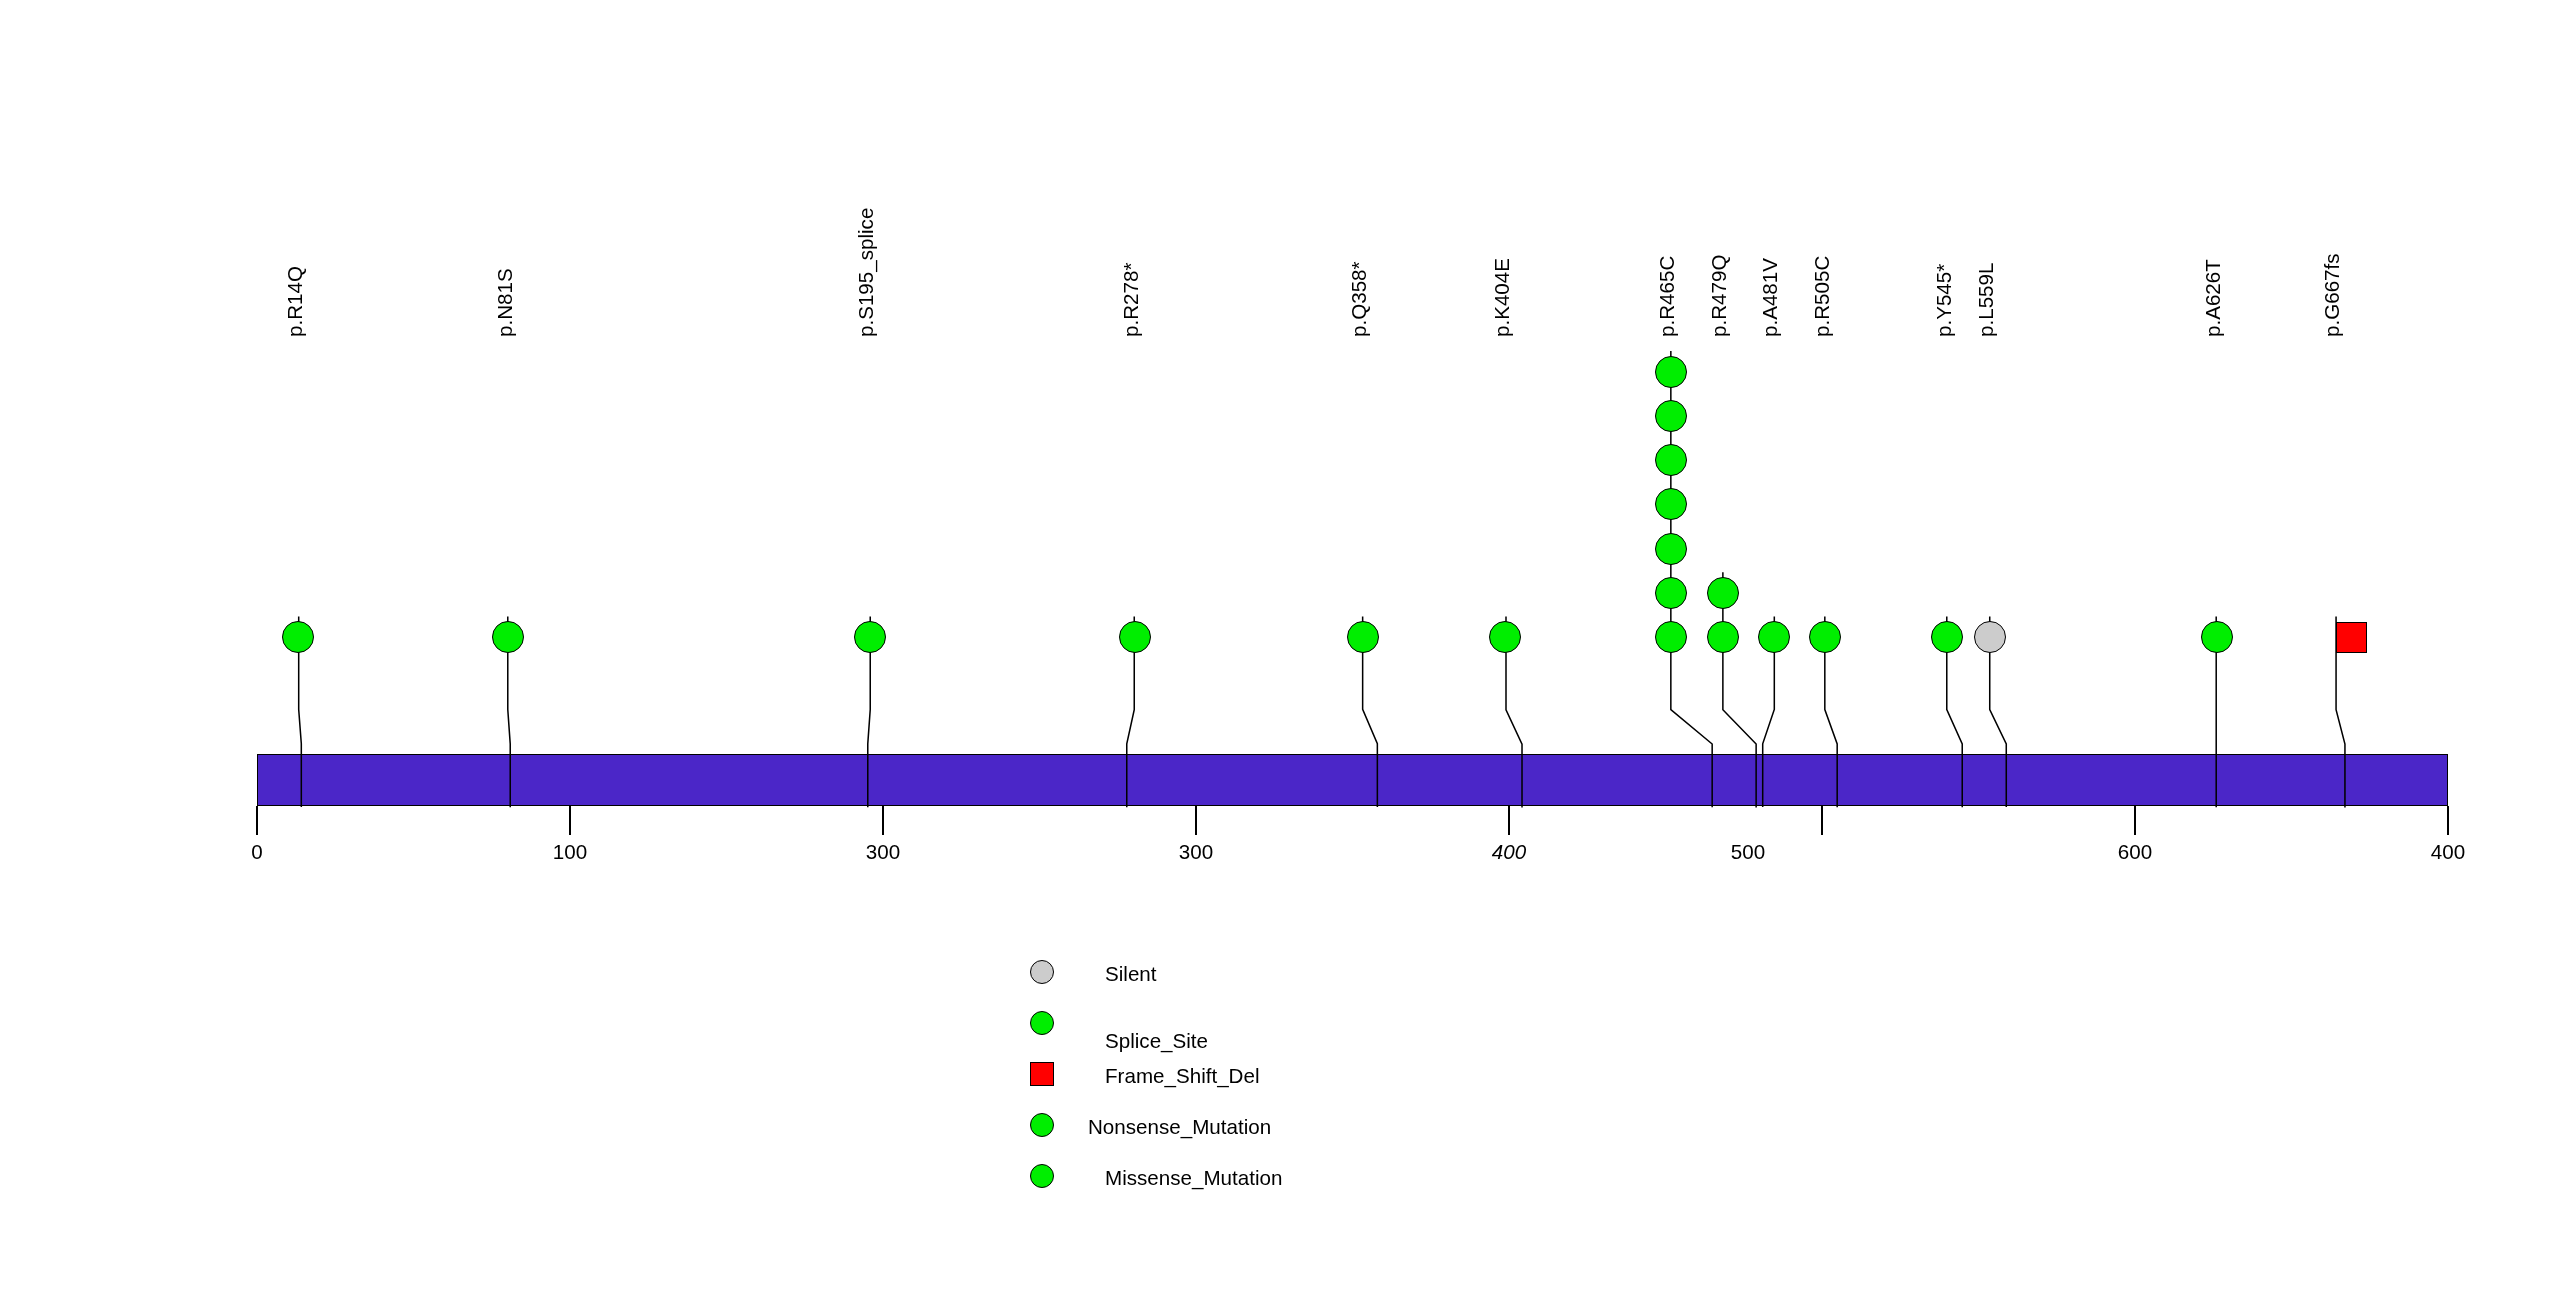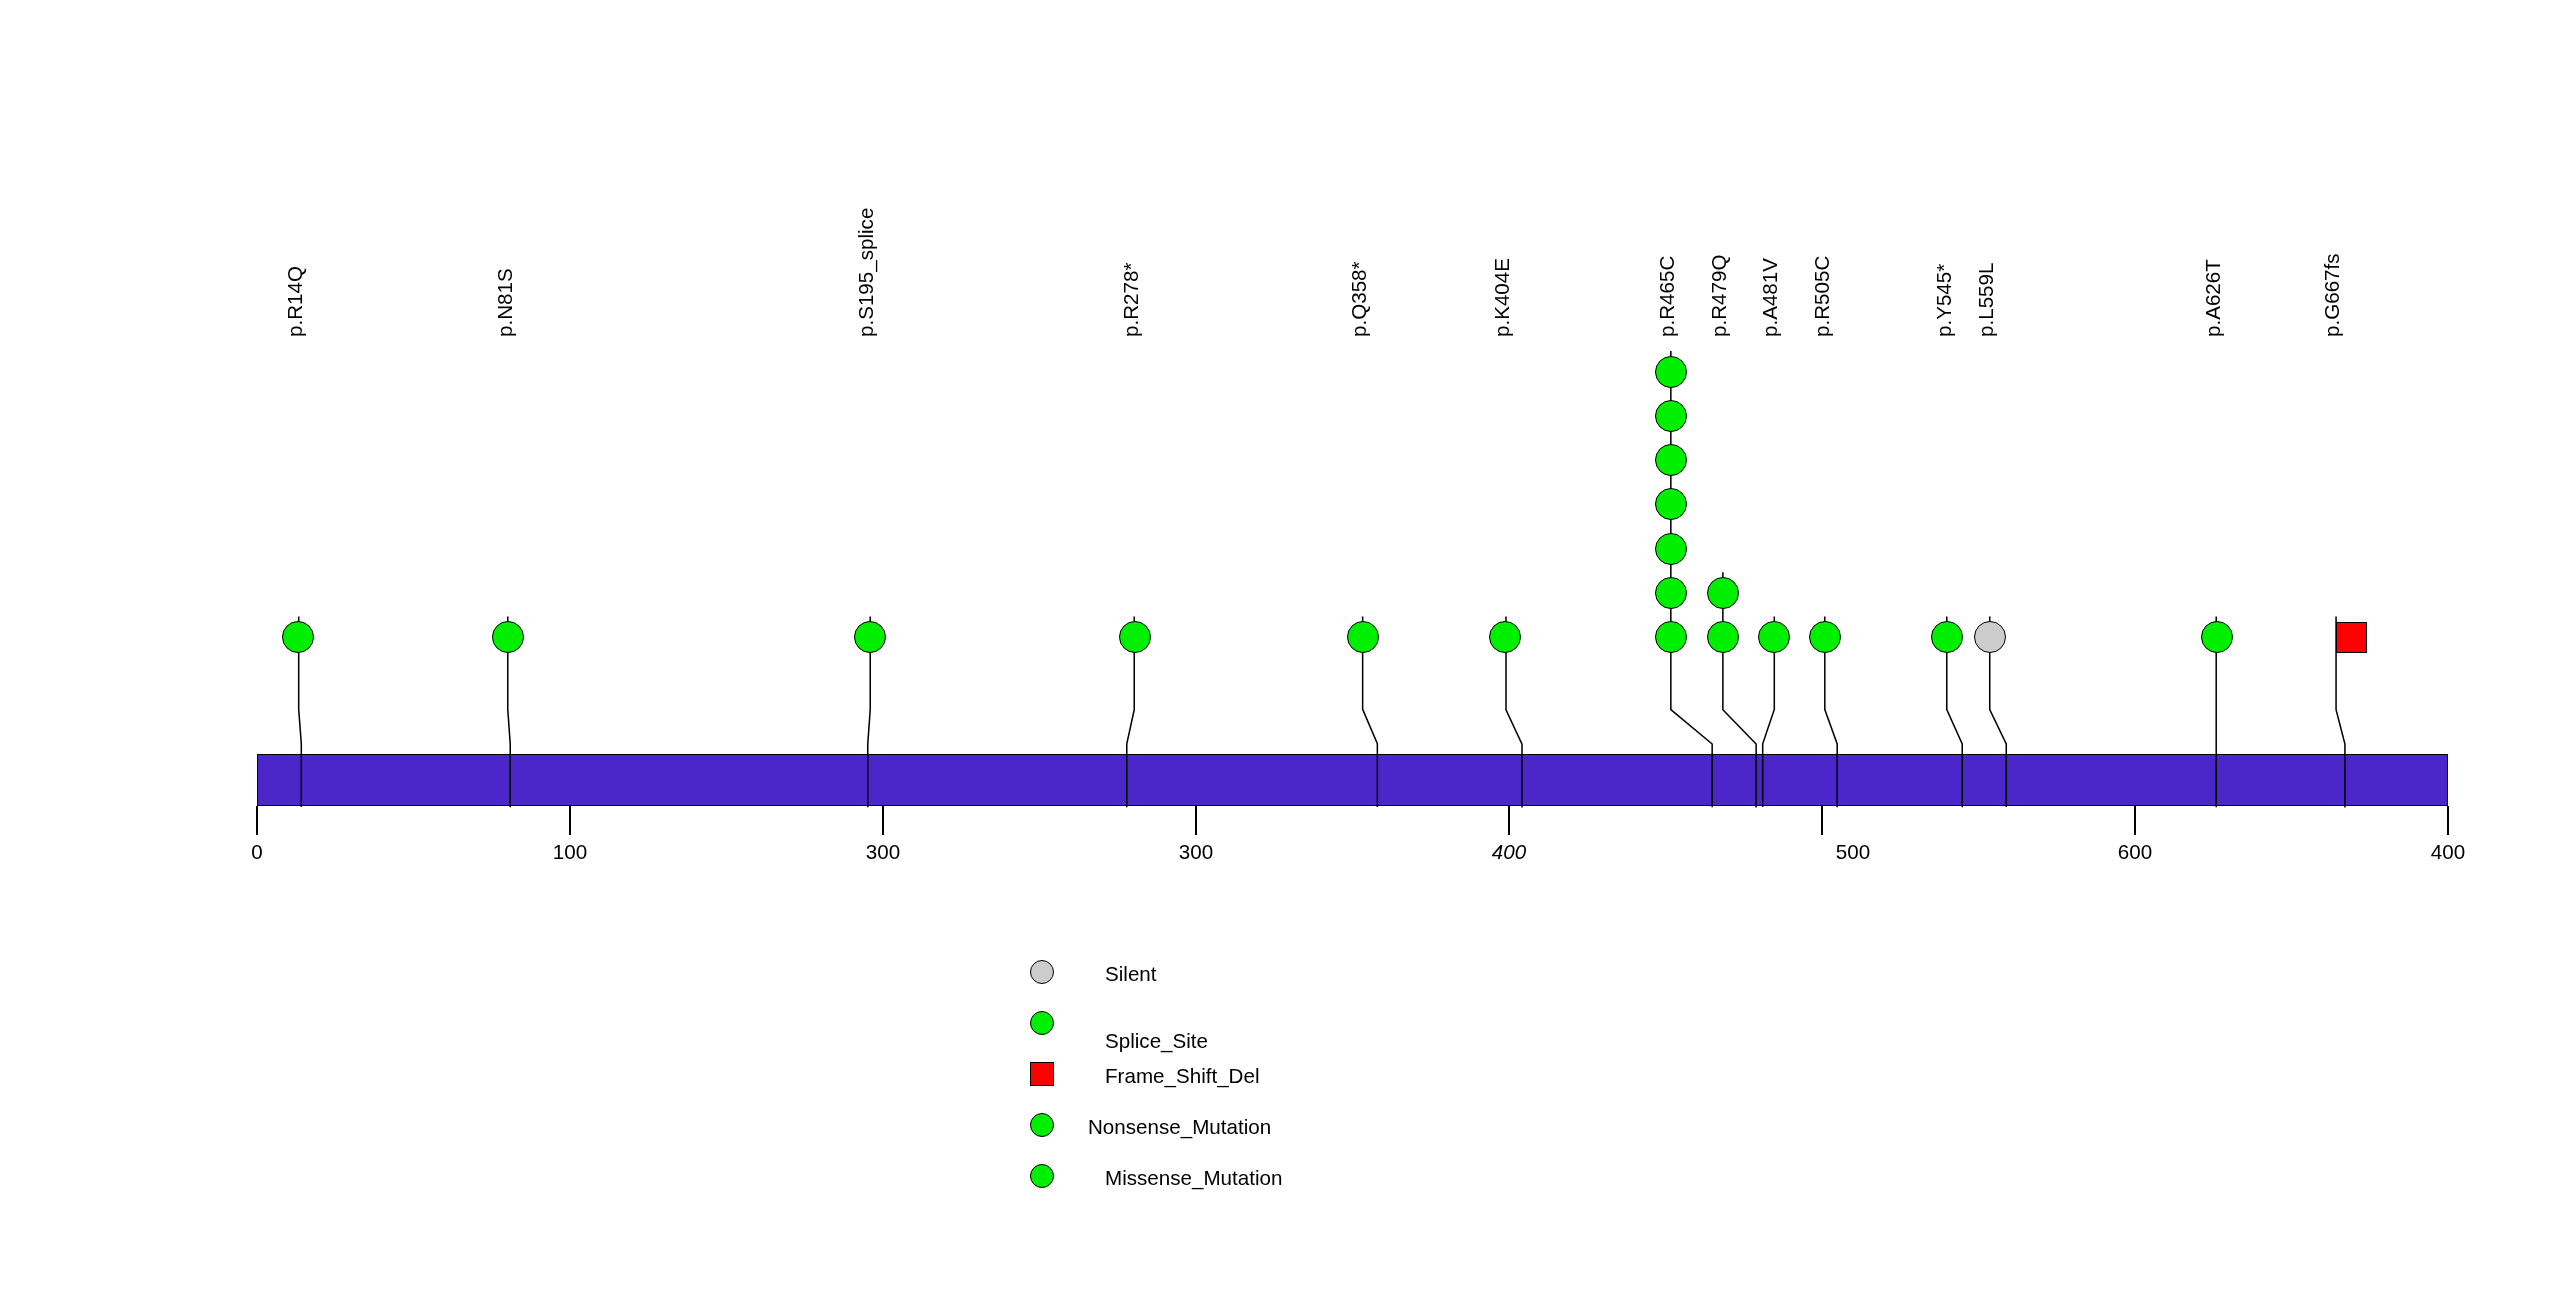--- a/index.html
+++ b/index.html
@@ -175,21 +175,21 @@
       <div class="axis-tick-label" style="left: 257px; top: 840px;">0</div>
       <div class="axis-line" style="left: 569px; top: 806px; height: 29px;"></div>
       <div class="axis-tick-label" style="left: 570px; top: 840px;">100</div>
       <div class="axis-line" style="left: 882px; top: 806px; height: 29px;"></div>
       <div class="axis-tick-label" style="left: 883px; top: 840px;">300</div>
       <div class="axis-line" style="left: 1195px; top: 806px; height: 29px;"></div>
       <div class="axis-tick-label" style="left: 1196px; top: 840px;">300</div>
       <div class="axis-line" style="left: 1508px; top: 806px; height: 29px;"></div>
       <div class="axis-tick-label" style="left: 1509px; top: 840px; font-style: italic;">400</div>
       <div class="axis-line" style="left: 1821px; top: 806px; height: 29px;"></div>
-      <div class="axis-tick-label" style="left: 1853px; top: 840px;">500</div>
+      <div class="axis-tick-label" style="left: 1748px; top: 840px;">500</div>
       <div class="axis-line" style="left: 2134px; top: 806px; height: 29px;"></div>
       <div class="axis-tick-label" style="left: 2135px; top: 840px;">600</div>
       <div class="axis-line" style="left: 2447px; top: 806px; height: 29px;"></div>
       <div class="axis-tick-label" style="left: 2448px; top: 840px;">400</div>
     </div>
   <div id="legend-layer" class="legend" style="left: 1030px; top: 960px;">
       <div class="legend-row" style="top: 0px; left: 0px; width: 320px;">
         <span class="legend-marker circle" style="width: 24.4px; height: 24.4px; background: rgb(204, 204, 204);"></span>
         <span class="legend-label" style="left: 75px; top: 1.5px;">Silent</span>
       </div>

